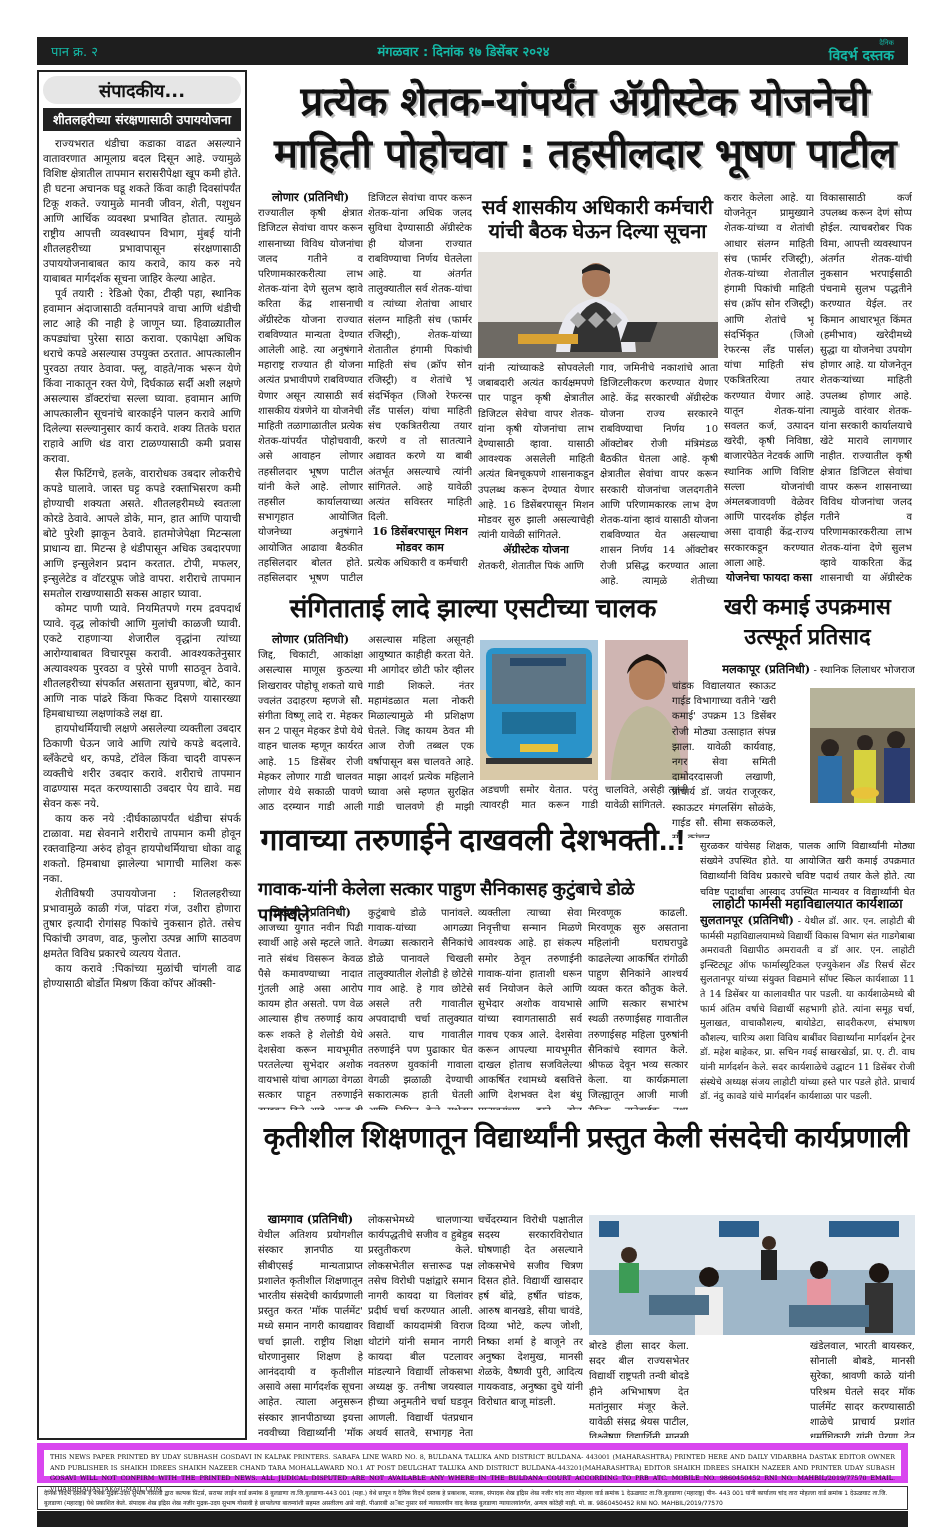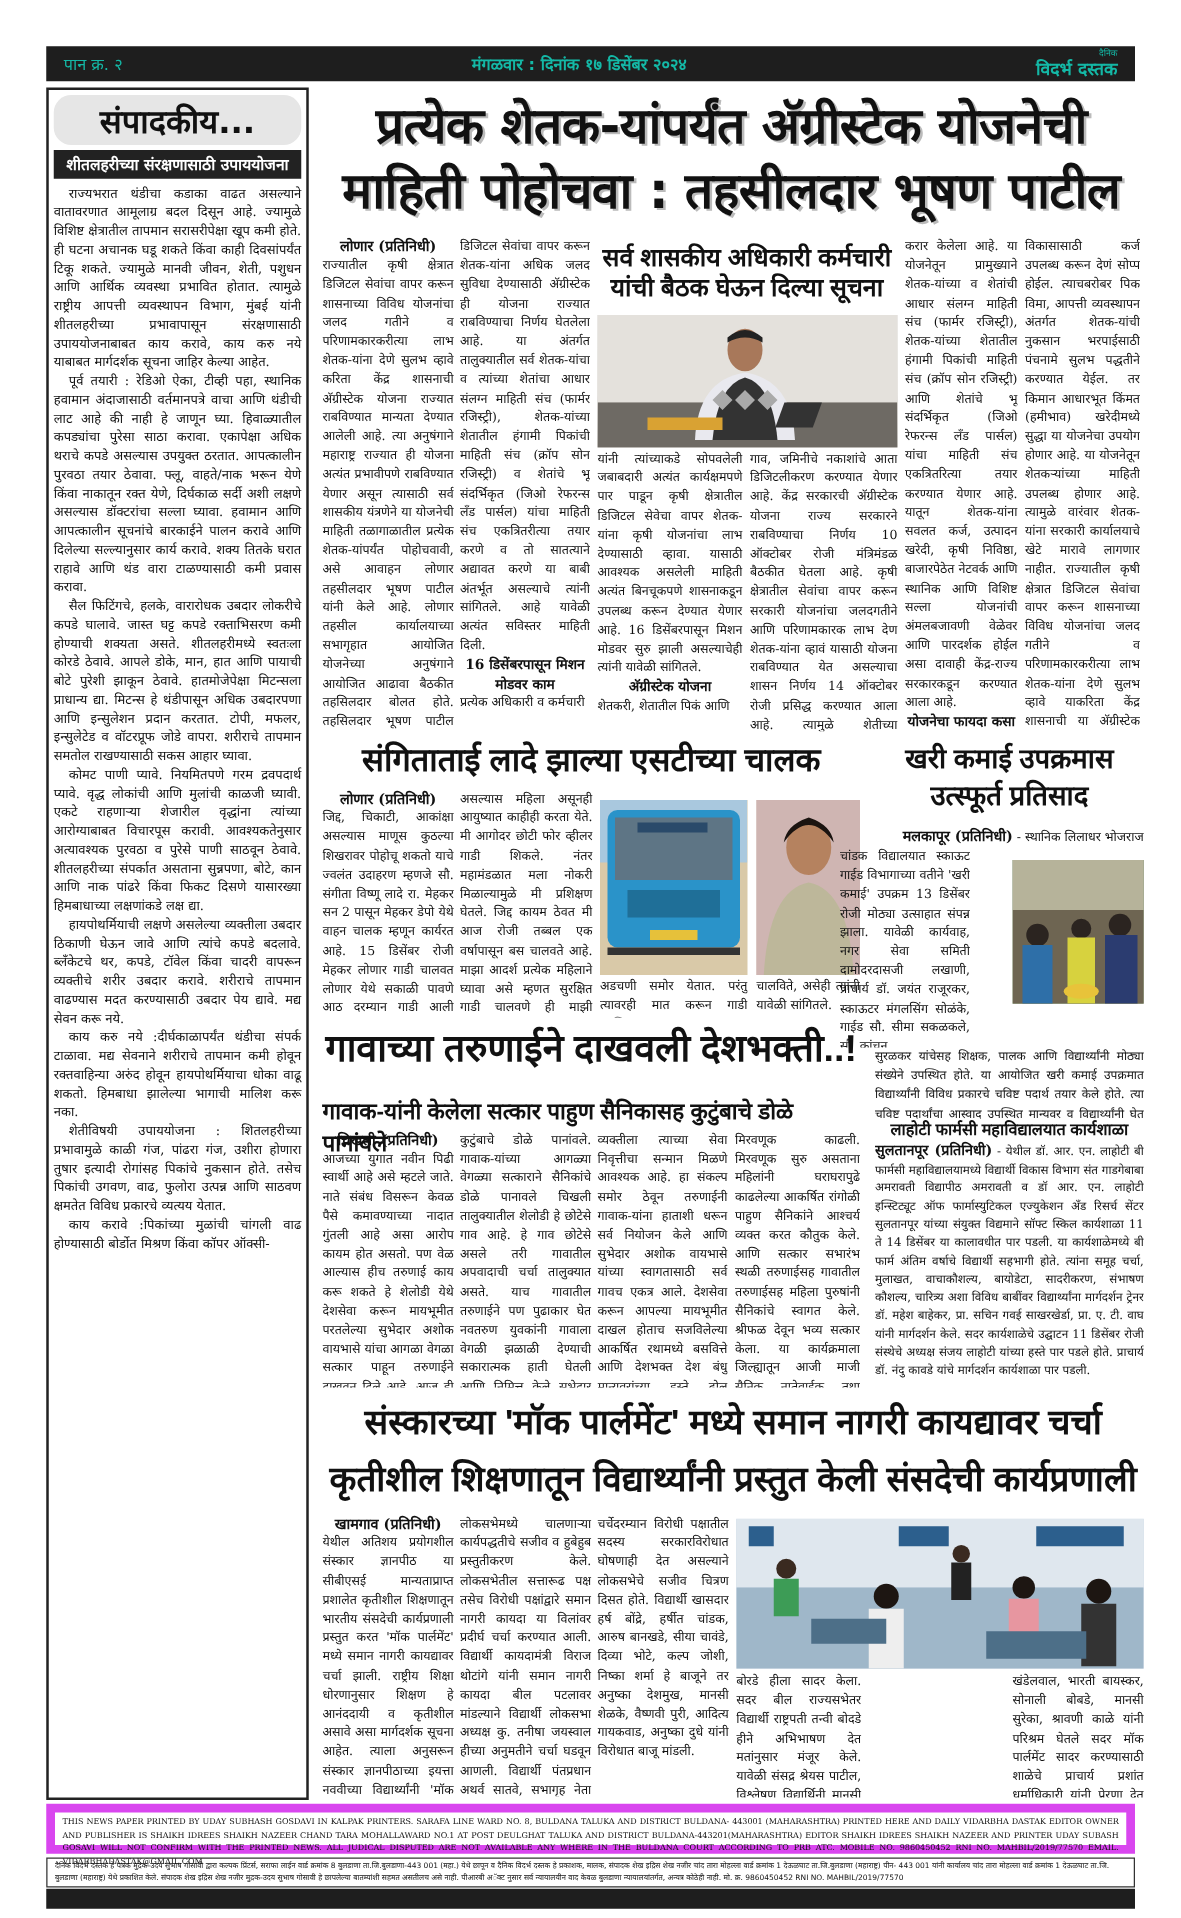--- a/index.html
+++ b/index.html
@@ -5,21 +5,21 @@
 *{box-sizing:border-box;margin:0;padding:0}
 body{width:945px;height:1534px;background:#fff;font-family:"DejaVu Serif",serif;color:#111;position:relative;overflow:hidden}
 .header{position:absolute;left:37px;top:37px;width:871px;height:28px;background:#1e1e1e;color:#14b8a6;display:flex;align-items:center;justify-content:space-between;padding:0 14px;font-family:"DejaVu Sans",sans-serif}
 .header .pg{font-size:13px}
 .header .date{font-size:13px;font-weight:bold}
 .header .brand{text-align:right;line-height:1}
 .header .brand small{display:block;font-size:7px}
 .header .brand b{font-size:14px}
 
 .editorial{position:absolute;left:37px;top:70px;width:210px;height:1370px;border:2px solid #222;padding:4px}
-.ed-title{background:#e6e6e6;border-radius:14px;text-align:center;font-size:26px;font-weight:bold;font-family:"DejaVu Sans",sans-serif;padding:2px 0}
+.ed-title{background:#e6e6e6;border-radius:14px;text-align:center;font-size:18px;font-weight:bold;font-family:"DejaVu Sans",sans-serif;padding:2px 0}
 .ed-sub{background:#222;color:#fff;text-align:center;font-size:12.5px;font-weight:bold;font-family:"DejaVu Sans",sans-serif;padding:3px 0;margin-top:4px}
 .ed-body{font-size:10.4px;line-height:15px;text-align:justify;margin-top:5px;text-indent:12px}
 .ed-body p{margin-bottom:0}
 .h1{position:absolute;left:255px;top:75px;width:660px;text-align:center;font-family:"DejaVu Sans",sans-serif;font-weight:bold;font-size:40px;line-height:52px;letter-spacing:-.5px;text-shadow:2px 2px 0 #bbb}
 .col{position:absolute;font-size:10px;line-height:15.2px;text-align:justify;overflow:hidden}
 .dateline{font-weight:bold;font-size:11.5px;text-align:center}
 .subhead{font-weight:bold;text-align:center;font-size:11px}
 .photo{position:absolute;overflow:hidden}
 .sh2{position:absolute;font-family:Liberation Sans, sans-serif;font-weight:bold;text-align:center}
 .footer1{position:absolute;left:37px;top:1443px;width:871px;height:40px;border:7px solid #d946ef;font-size:6.4px;line-height:10.5px;padding:2px 6px;text-align:justify;font-family:"DejaVu Serif",serif;text-transform:uppercase}
@@ -179,21 +179,20 @@
   <div>मिरवणूक काढली. मिरवणूक सुरु असताना महिलांनी घराघरापुढे काढलेल्या आकर्षित रांगोळी पाहुण सैनिकांने आश्चर्य व्यक्त करत कौतुक केले. आणि सत्कार सभारंभ स्थळी तरुणाईसह गावातील तरुणाईसह महिला पुरुषांनी सैनिकांचे स्वागत केले. श्रीफळ देवून भव्य सत्कार केला. या कार्यक्रमाला जिल्ह्यातून आजी माजी सैनिक, नातेवाईक, तथा गावातील सार्वजनिक महिला मोठ्या संख्येने उपस्थित होते.</div>
 </div>
 
 <div class="sh2" style="left:700px;top:895px;width:215px;font-size:13px;line-height:18px">लाहोटी फार्मसी महाविद्यालयात कार्यशाळा</div>
 <div class="col" style="left:700px;top:913px;width:215px;height:197px;font-size:9.4px;line-height:14.6px">
   <span class="dateline">सुलतानपूर (प्रतिनिधी)</span>
   <span>- येथील डॉ. आर. एन. लाहोटी बी फार्मसी महाविद्यालयामध्ये विद्यार्थी विकास विभाग संत गाडगेबाबा अमरावती विद्यापीठ अमरावती व डॉ आर. एन. लाहोटी इन्स्टिट्यूट ऑफ फार्मास्युटिकल एज्युकेशन अँड रिसर्च सेंटर सुलतानपूर यांच्या संयुक्त विद्यमाने सॉफ्ट स्किल कार्यशाळा 11 ते 14 डिसेंबर या कालावधीत पार पडली. या कार्यशाळेमध्ये बी फार्म अंतिम वर्षाचे विद्यार्थी सहभागी होते. त्यांना समूह चर्चा, मुलाखत, वाचाकौशल्य, बायोडेटा, सादरीकरण, संभाषण कौशल्य, चारित्र्य अशा विविध बाबींवर विद्यार्थ्यांना मार्गदर्शन ट्रेनर डॉ. महेश बाहेकर, प्रा. सचिन गवई साखरखेर्डा, प्रा. ए. टी. वाघ यांनी मार्गदर्शन केले. सदर कार्यशाळेचे उद्घाटन 11 डिसेंबर रोजी संस्थेचे अध्यक्ष संजय लाहोटी यांच्या हस्ते पार पडले होते. प्राचार्य डॉ. नंदु कावडे यांचे मार्गदर्शन कार्यशाळा पार पडली.</span>
 </div>
 
 <div class="sh2" style="left:258px;top:1115px;width:657px;font-size:28px;line-height:46px">
-  <div>संस्कारच्या 'मॉक पार्लमेंट' मध्ये समान नागरी कायद्यावर चर्चा</div>
   <div>कृतीशील शिक्षणातून विद्यार्थ्यांनी प्रस्तुत केली संसदेची कार्यप्रणाली</div>
 </div>
 <div class="col" style="left:258px;top:1212px;width:105px;height:225px">
   <div class="dateline">खामगाव (प्रतिनिधी)</div>
   <div>येथील अतिशय प्रयोगशील संस्कार ज्ञानपीठ या सीबीएसई मान्यताप्राप्त प्रशालेत कृतीशील शिक्षणातून भारतीय संसदेची कार्यप्रणाली प्रस्तुत करत 'मॉक पार्लमेंट' मध्ये समान नागरी कायद्यावर चर्चा झाली. राष्ट्रीय शिक्षा धोरणानुसार शिक्षण हे आनंददायी व कृतीशील असावे असा मार्गदर्शक सूचना आहेत. त्याला अनुसरून संस्कार ज्ञानपीठाच्या इयत्ता नववीच्या विद्यार्थ्यांनी 'मॉक पार्लमेंट' सादरीकरणात शालेतील विद्यार्थी लोकसभेचे नेतृत्व केले.</div>
 </div>
 <div class="col" style="left:368px;top:1212px;width:105px;height:225px">
   <div>लोकसभेमध्ये चालणाऱ्या कार्यपद्धतीचे सजीव व हुबेहुब प्रस्तुतीकरण केले. लोकसभेतील सत्तारूढ पक्ष तसेच विरोधी पक्षांद्वारे समान नागरी कायदा या विलांवर प्रदीर्घ चर्चा करण्यात आली. विद्यार्थी कायदामंत्री विराज थोटांगे यांनी समान नागरी कायदा बील पटलावर मांडल्याने विद्यार्थी लोकसभा अध्यक्ष कु. तनीषा जयस्वाल हीच्या अनुमतीने चर्चा घडवून आणली. विद्यार्थी पंतप्रधान अथर्व सातवे, सभागृह नेता मिताली टाकसाळे यांनी मुद्दे मांडले.</div>
 </div>
 <div class="col" style="left:478px;top:1212px;width:105px;height:225px">

